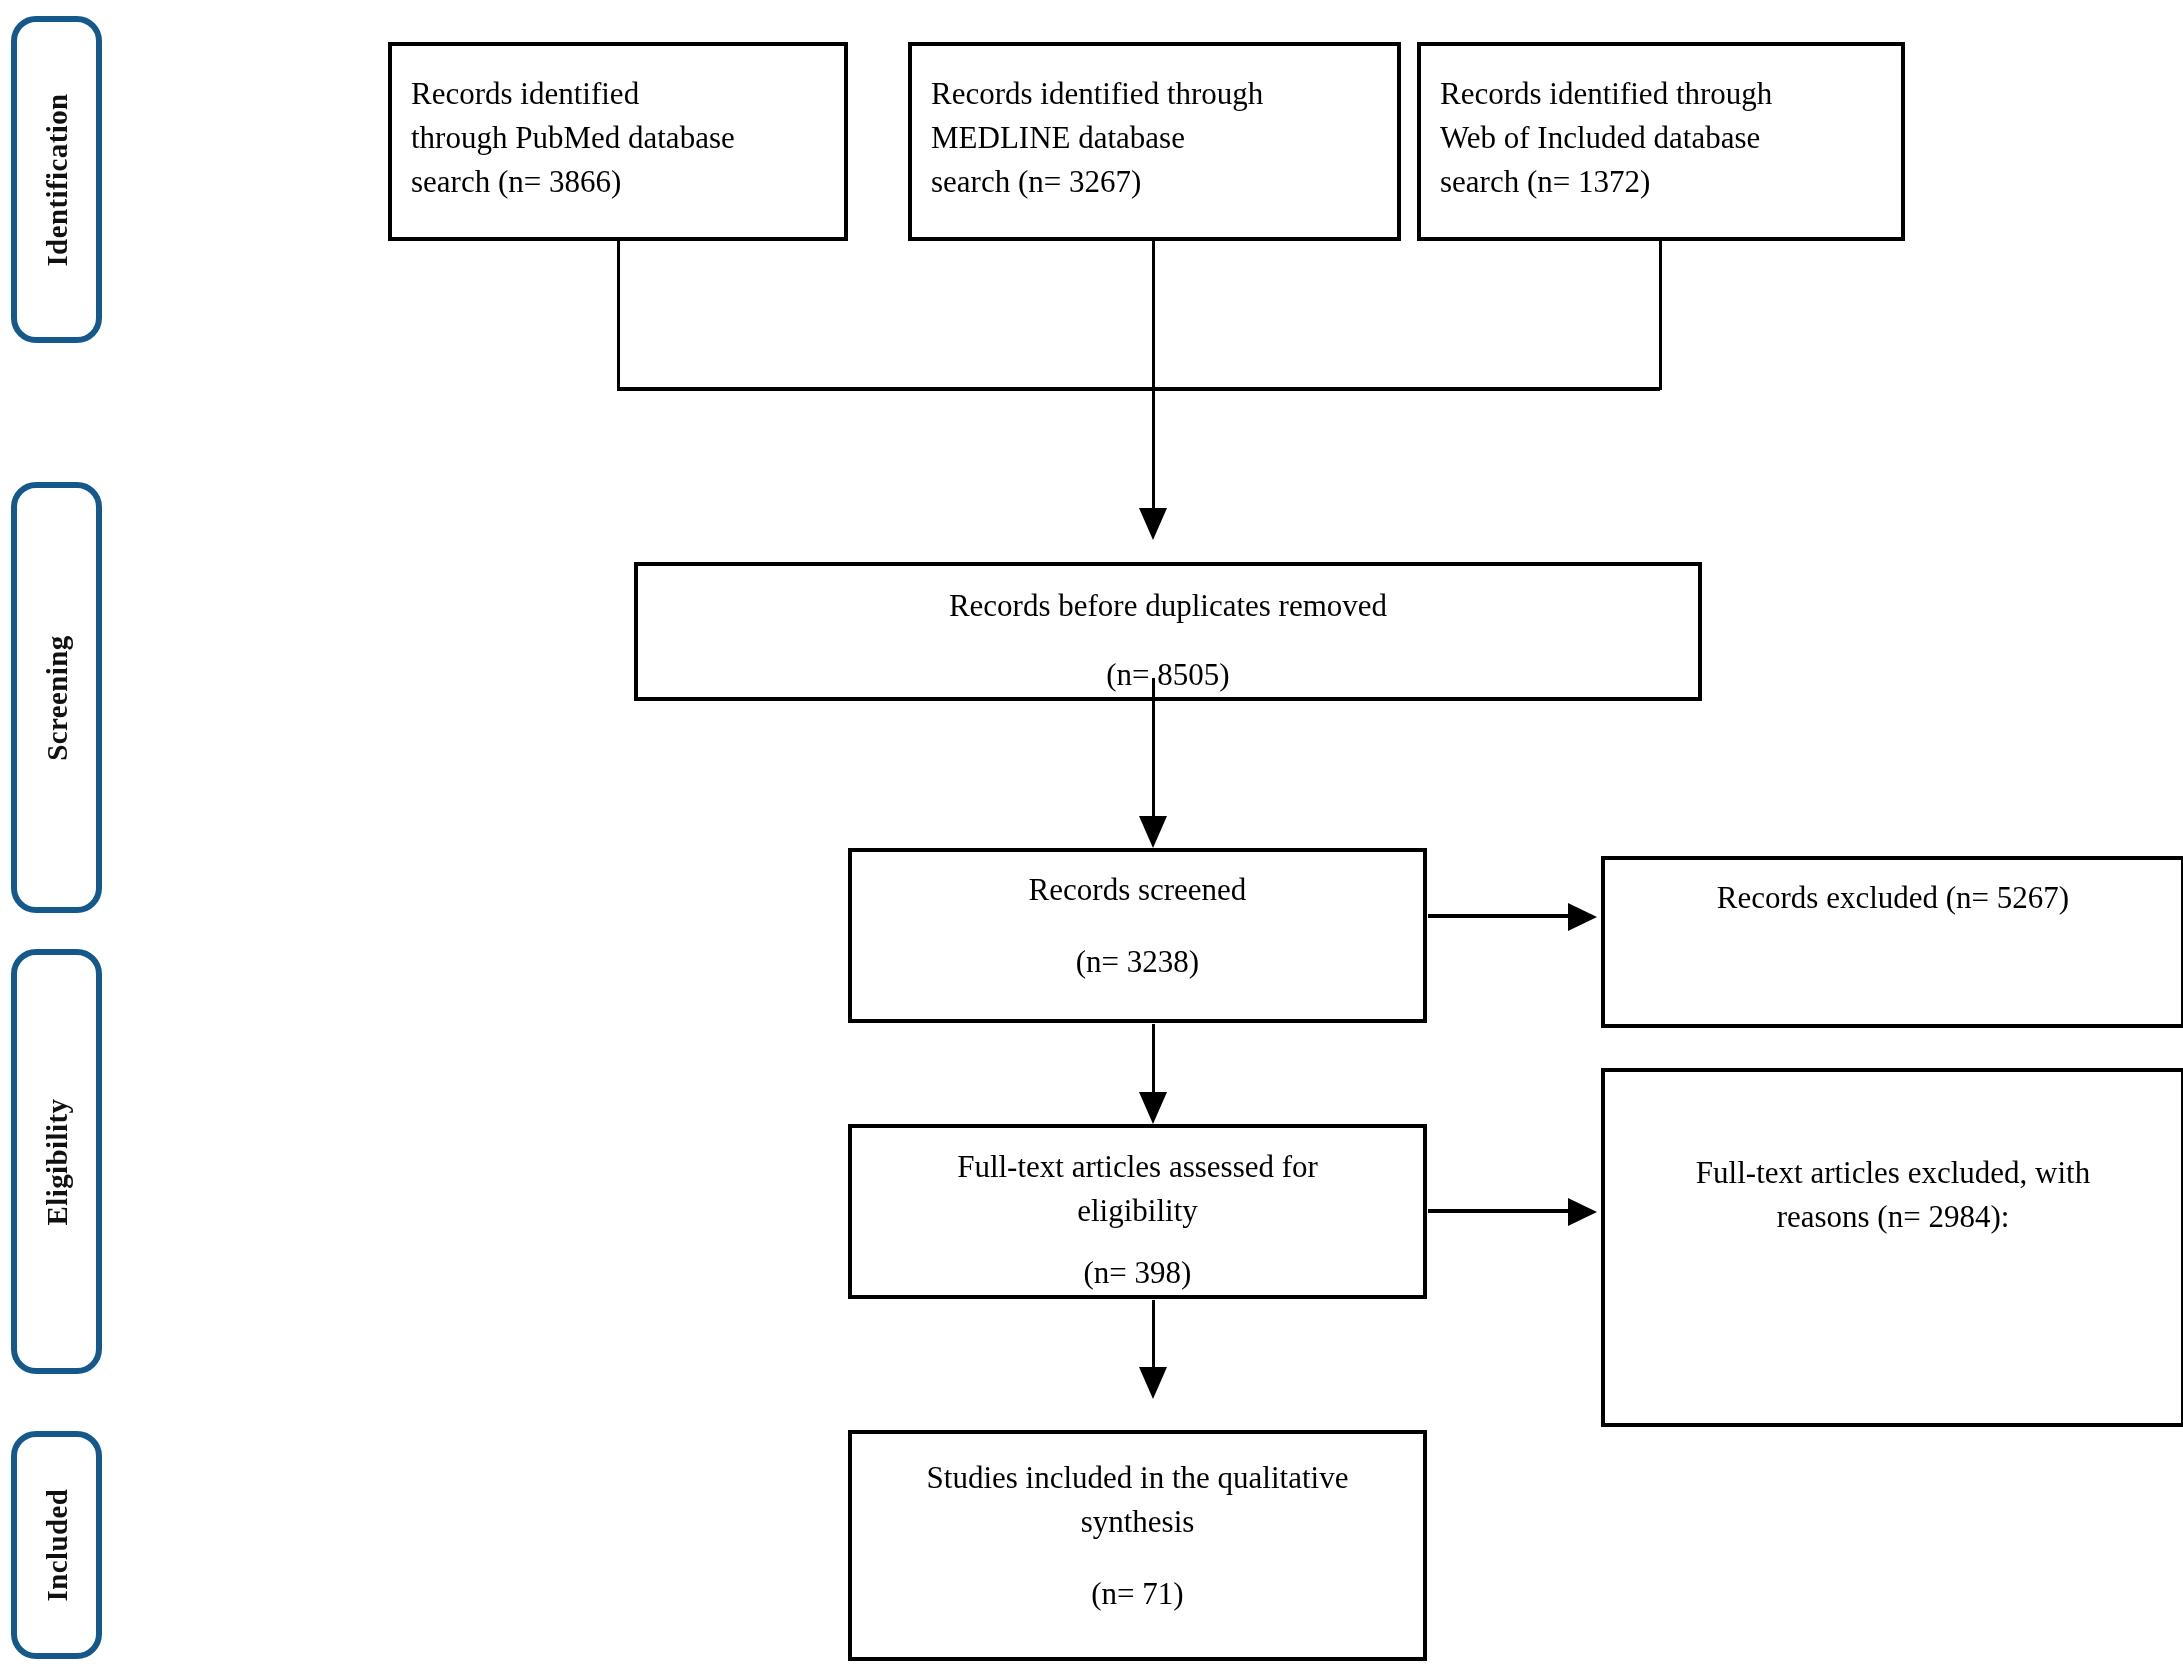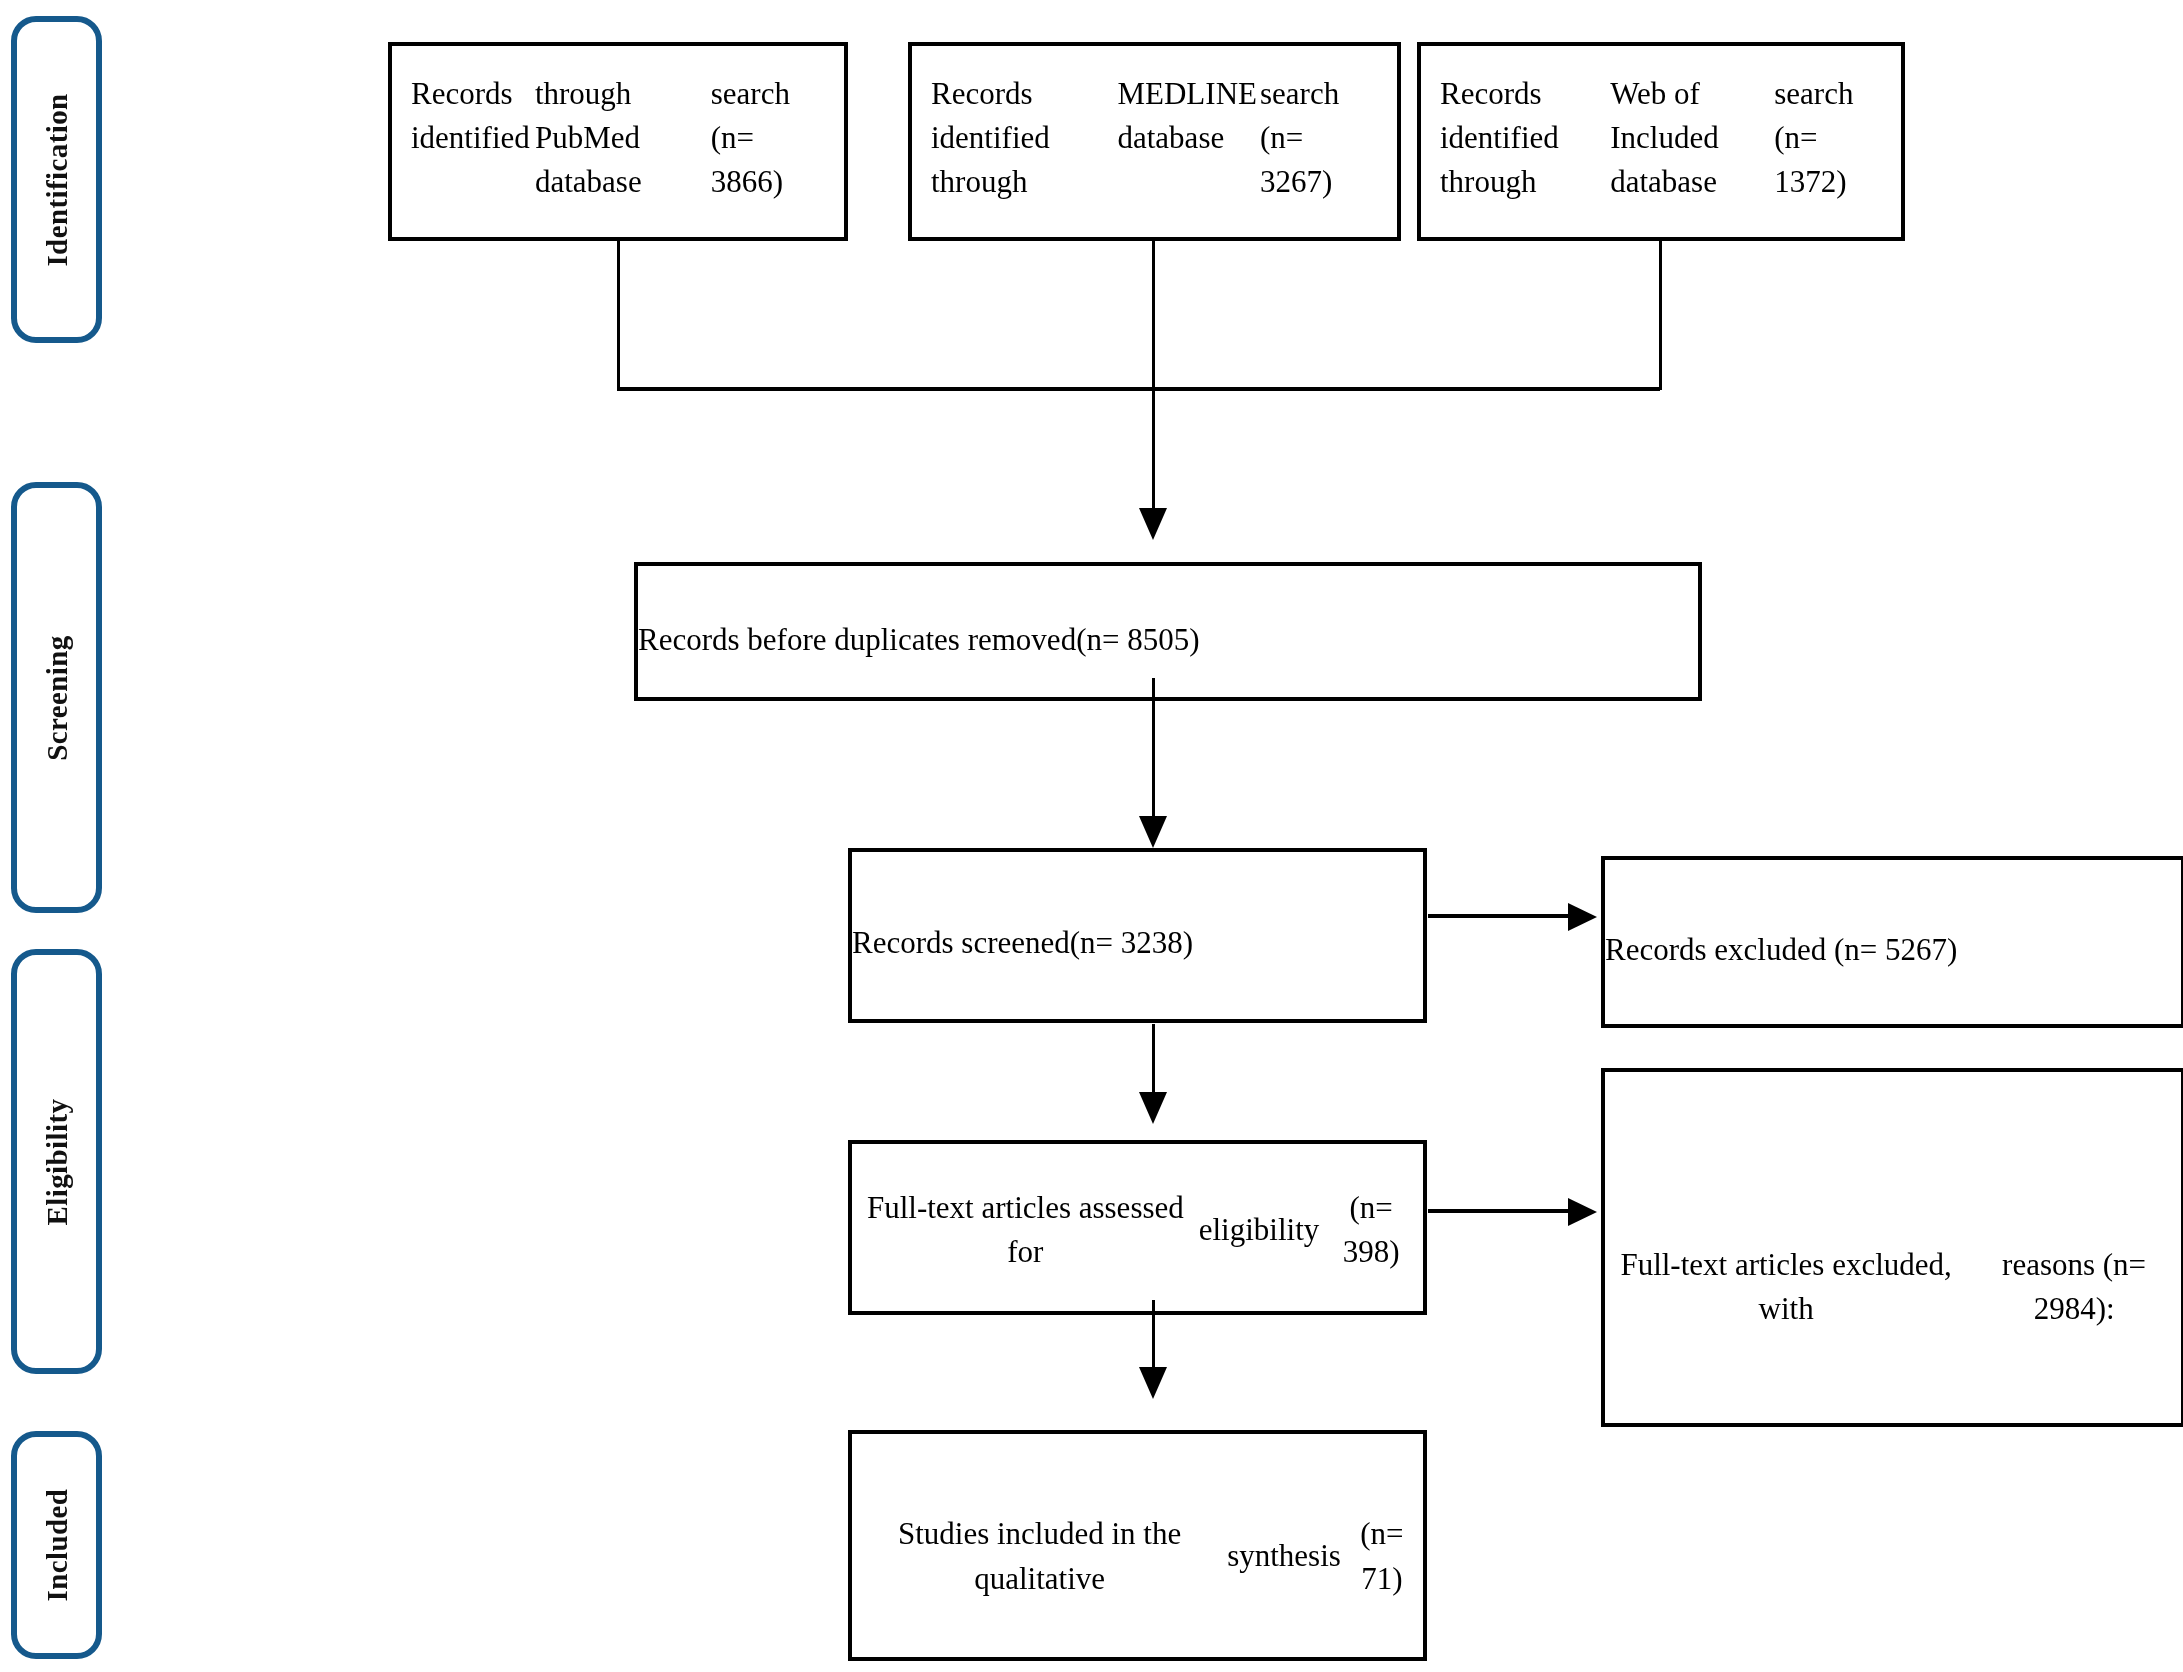--- a/index.html
+++ b/index.html
@@ -32,21 +32,21 @@
     letter-spacing:0.4px;
   }
 
   
   .node{
     position:absolute;
     border:4.4px solid #000000;
     background:#ffffff;
     box-sizing:border-box;
     display:flex;
-    flex-direction:row;
+    flex-direction:column;
     align-items:center;
     color:#000000;
     font-size:31px;
     line-height:1.42;
     text-align:center;
   }
   .node .line{display:block;}
   .node .gap{height:28px;}
 
   
@@ -134,21 +134,21 @@
   <div class="hline thick" style="left:1428px; top:914px; width:143px;"></div>
   <div class="arrow-right" style="left:1568px; top:903px;"></div>
 
   <div class="node" style="left:1601px; top:856px; width:584px; height:172px; justify-content:flex-start; padding-top:16px;">
     <span class="line">Records excluded (n= 5267)</span>
   </div>
 
   <div class="vline" style="left:1152px; top:1024px; height:73px;"></div>
   <div class="arrow-down" style="left:1139px; top:1092px;"></div>
 
-  <div class="node" style="left:848px; top:1124px; width:579px; height:175px; justify-content:flex-start; padding-top:5px;margin-top:16px;">
+  <div class="node" style="left:848px; top:1124px; width:579px; height:175px; justify-content:flex-start; padding-top:17px;">
     <span class="line">Full-text articles assessed for</span>
     <span class="line">eligibility</span>
     <span class="gap"></span>
     <span class="line">(n= 398)</span>
   </div>
 
   <div class="hline thick" style="left:1428px; top:1209px; width:143px;"></div>
   <div class="arrow-right" style="left:1568px; top:1198px;"></div>
 
   <div class="node" style="left:1601px; top:1068px; width:584px; height:359px; justify-content:flex-start; padding-top:79px;">

